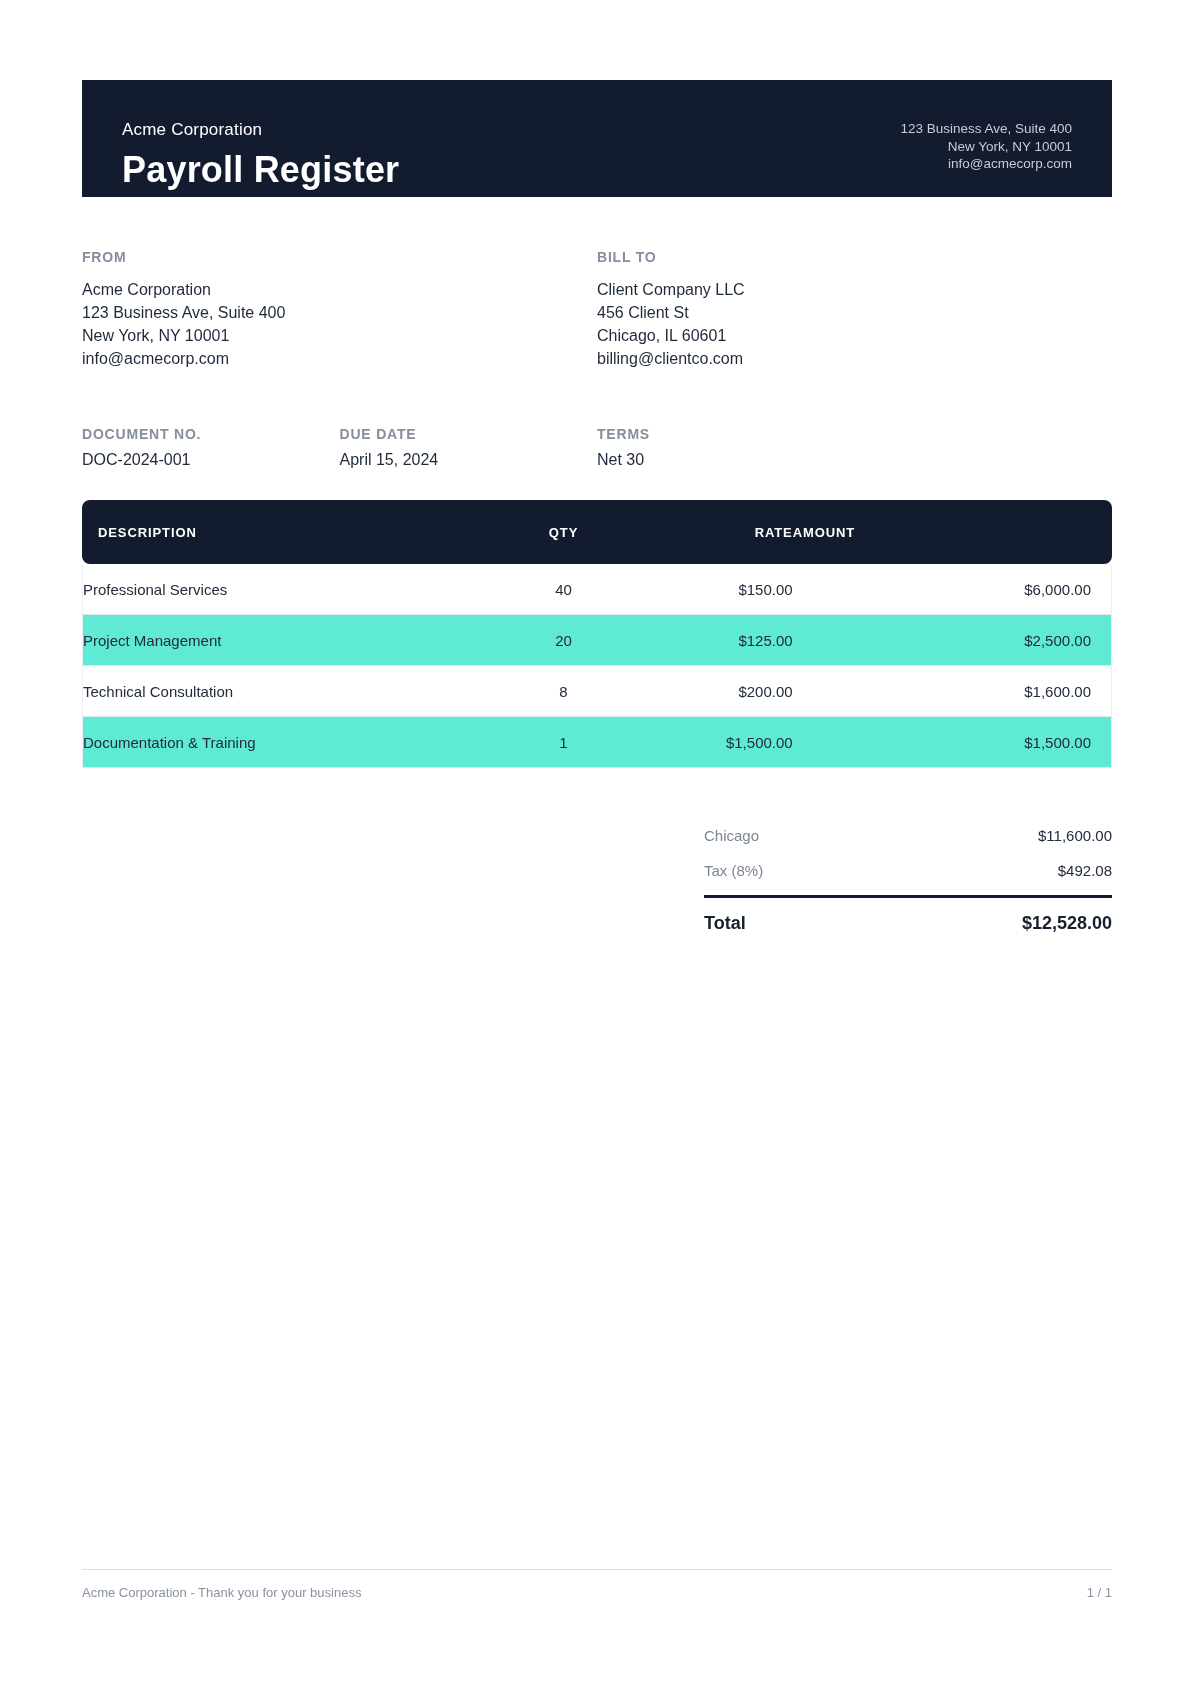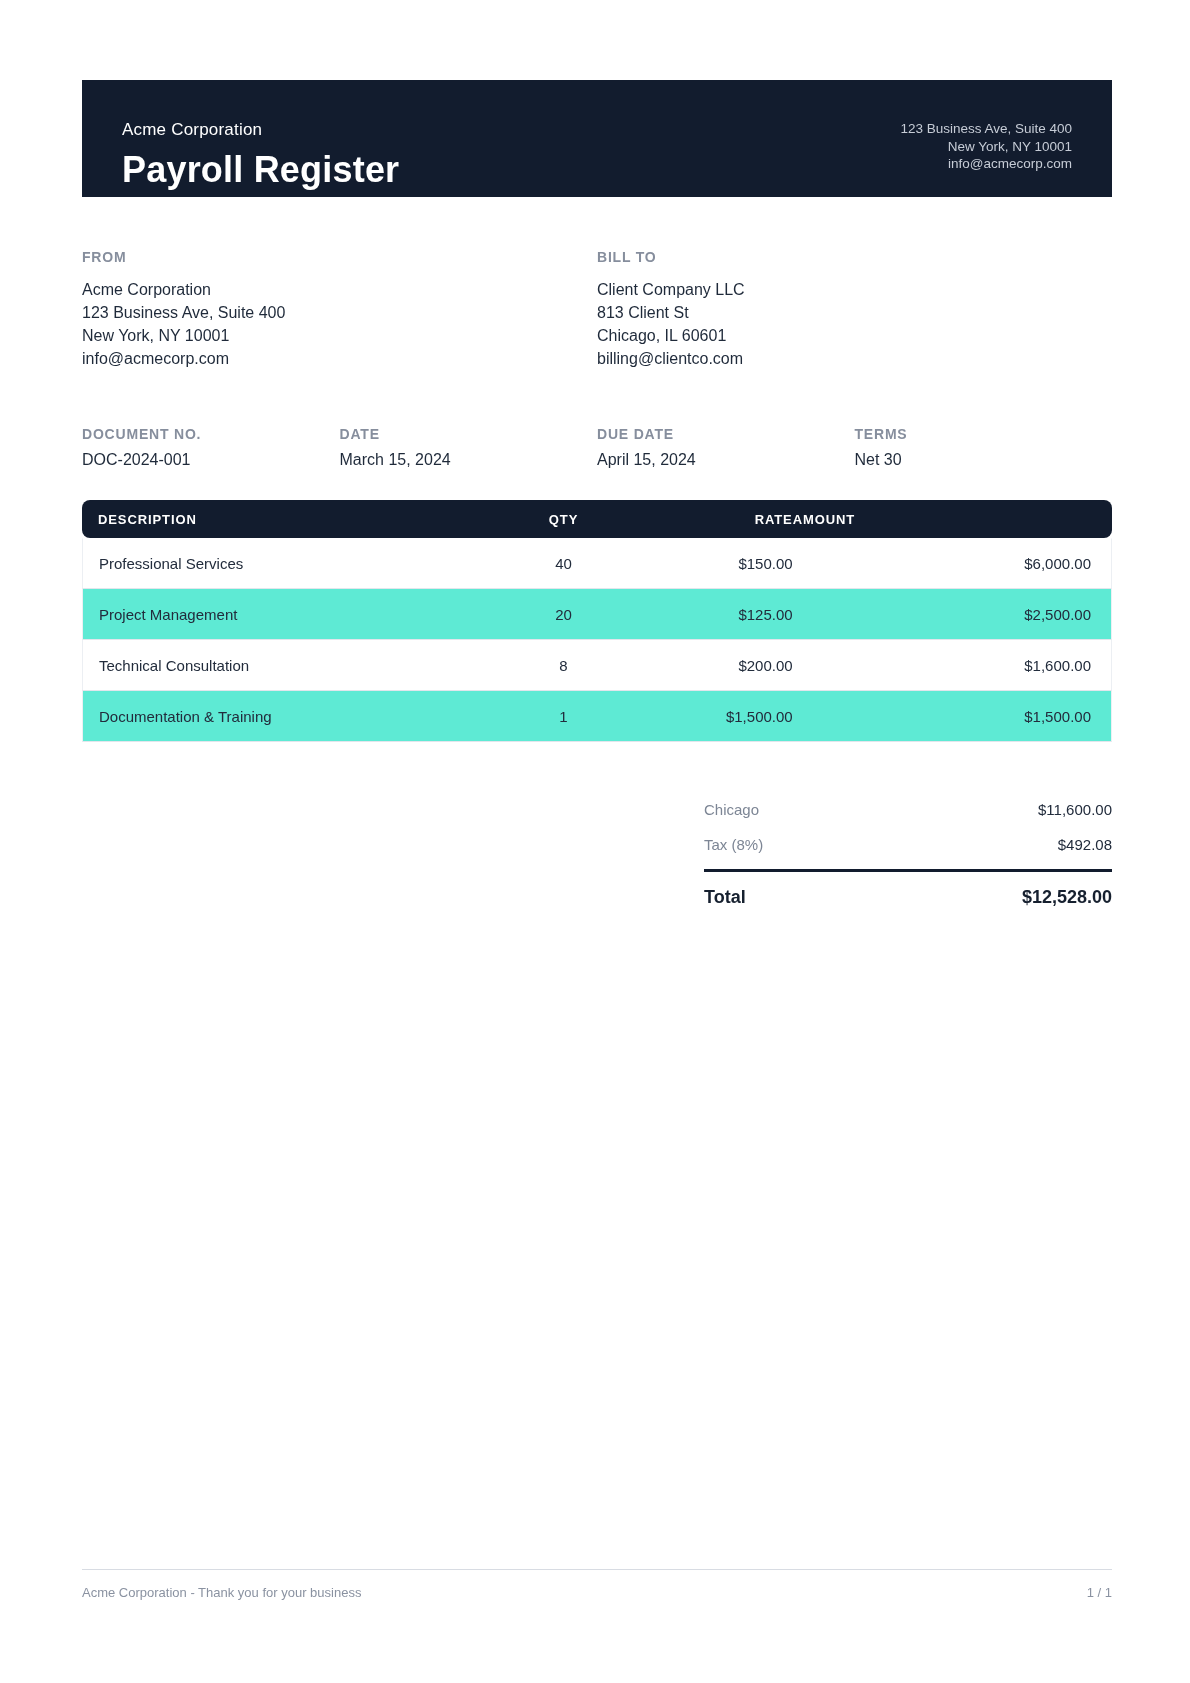--- a/index.html
+++ b/index.html
@@ -38,36 +38,36 @@
 
   
   .meta { display: grid; grid-template-columns: repeat(4, 1fr); margin-top: 56px; }
   .meta .value { font-size: 16px; color: #1f2a3a; margin-top: 9px; }
 
   
   .items { width: 100%; border-collapse: separate; border-spacing: 0; margin-top: 31px; table-layout: fixed; }
   .items thead th {
     background: #121c2e; color: #ffffff;
     font-size: 13px; font-weight: 700; letter-spacing: 0.9px;
-    height: 38px; vertical-align: middle;
+    height: 64px; vertical-align: middle;
   }
   .items thead th:first-child { border-radius: 8px 0 0 8px; text-align: left; padding-left: 16px; }
   .items thead th:last-child  { border-radius: 0 8px 8px 0; text-align: left; padding-right: 20px; }
   .items col.c-desc { width: 39%; }
   .items col.c-qty { width: 15.5%; }
   .items col.c-rate { width: 14.5%; }
   .items col.c-amt { width: 31%; }
   .items th.num, .items td.num { text-align: right; }
   .items th.ctr, .items td.ctr { text-align: center; }
   .items tbody td {
     font-size: 15px; color: #222c3c; height: 51px; vertical-align: middle;
     border-bottom: 1px solid #e2e6ec;
   }
   .items tbody tr:first-child td { border-top: 1px solid #ffffff; }
-  .items tbody td:first-child { padding-left: 16px; border-left: 1px solid #eceff3; }
+  .items tbody td:first-child { padding-left: 0; border-left: 1px solid #eceff3; }
   .items tbody td:last-child { padding-right: 20px; border-right: 1px solid #eceff3; }
   .items tbody tr.alt td { background: #5eead4; }
 
   
   .totals { width: 408px; margin-left: auto; margin-top: 50px; }
   .totals .t-row { display: flex; justify-content: space-between; padding: 9px 0; }
   .totals .t-label { font-size: 15px; color: #7d8695; }
   .totals .t-value { font-size: 15px; color: #222c3c; }
   .totals .divider { border-top: 3px solid #121c2e; margin-top: 7px; }
   .totals .t-row.grand { padding-top: 15px; }
@@ -109,34 +109,30 @@
     <div class="party">
       <div class="label-sm">FROM</div>
       <div class="line">Acme Corporation</div>
       <div class="line">123 Business Ave, Suite 400</div>
       <div class="line">New York, NY 10001</div>
       <div class="line">info@acmecorp.com</div>
     </div>
     <div class="party">
       <div class="label-sm">BILL TO</div>
       <div class="line">Client Company LLC</div>
-      <div class="line">813 Client St</div>
+      <div class="line">456 Client St</div>
       <div class="line">Chicago, IL 60601</div>
       <div class="line">billing@clientco.com</div>
     </div>
   </div>
 
   <div class="meta">
     <div>
       <div class="label-sm">DOCUMENT NO.</div>
       <div class="value">DOC-2024-001</div>
-    </div>
-    <div>
-      <div class="label-sm">DATE</div>
-      <div class="value">March 15, 2024</div>
     </div>
     <div>
       <div class="label-sm">DUE DATE</div>
       <div class="value">April 15, 2024</div>
     </div>
     <div>
       <div class="label-sm">TERMS</div>
       <div class="value">Net 30</div>
     </div>
   </div>

